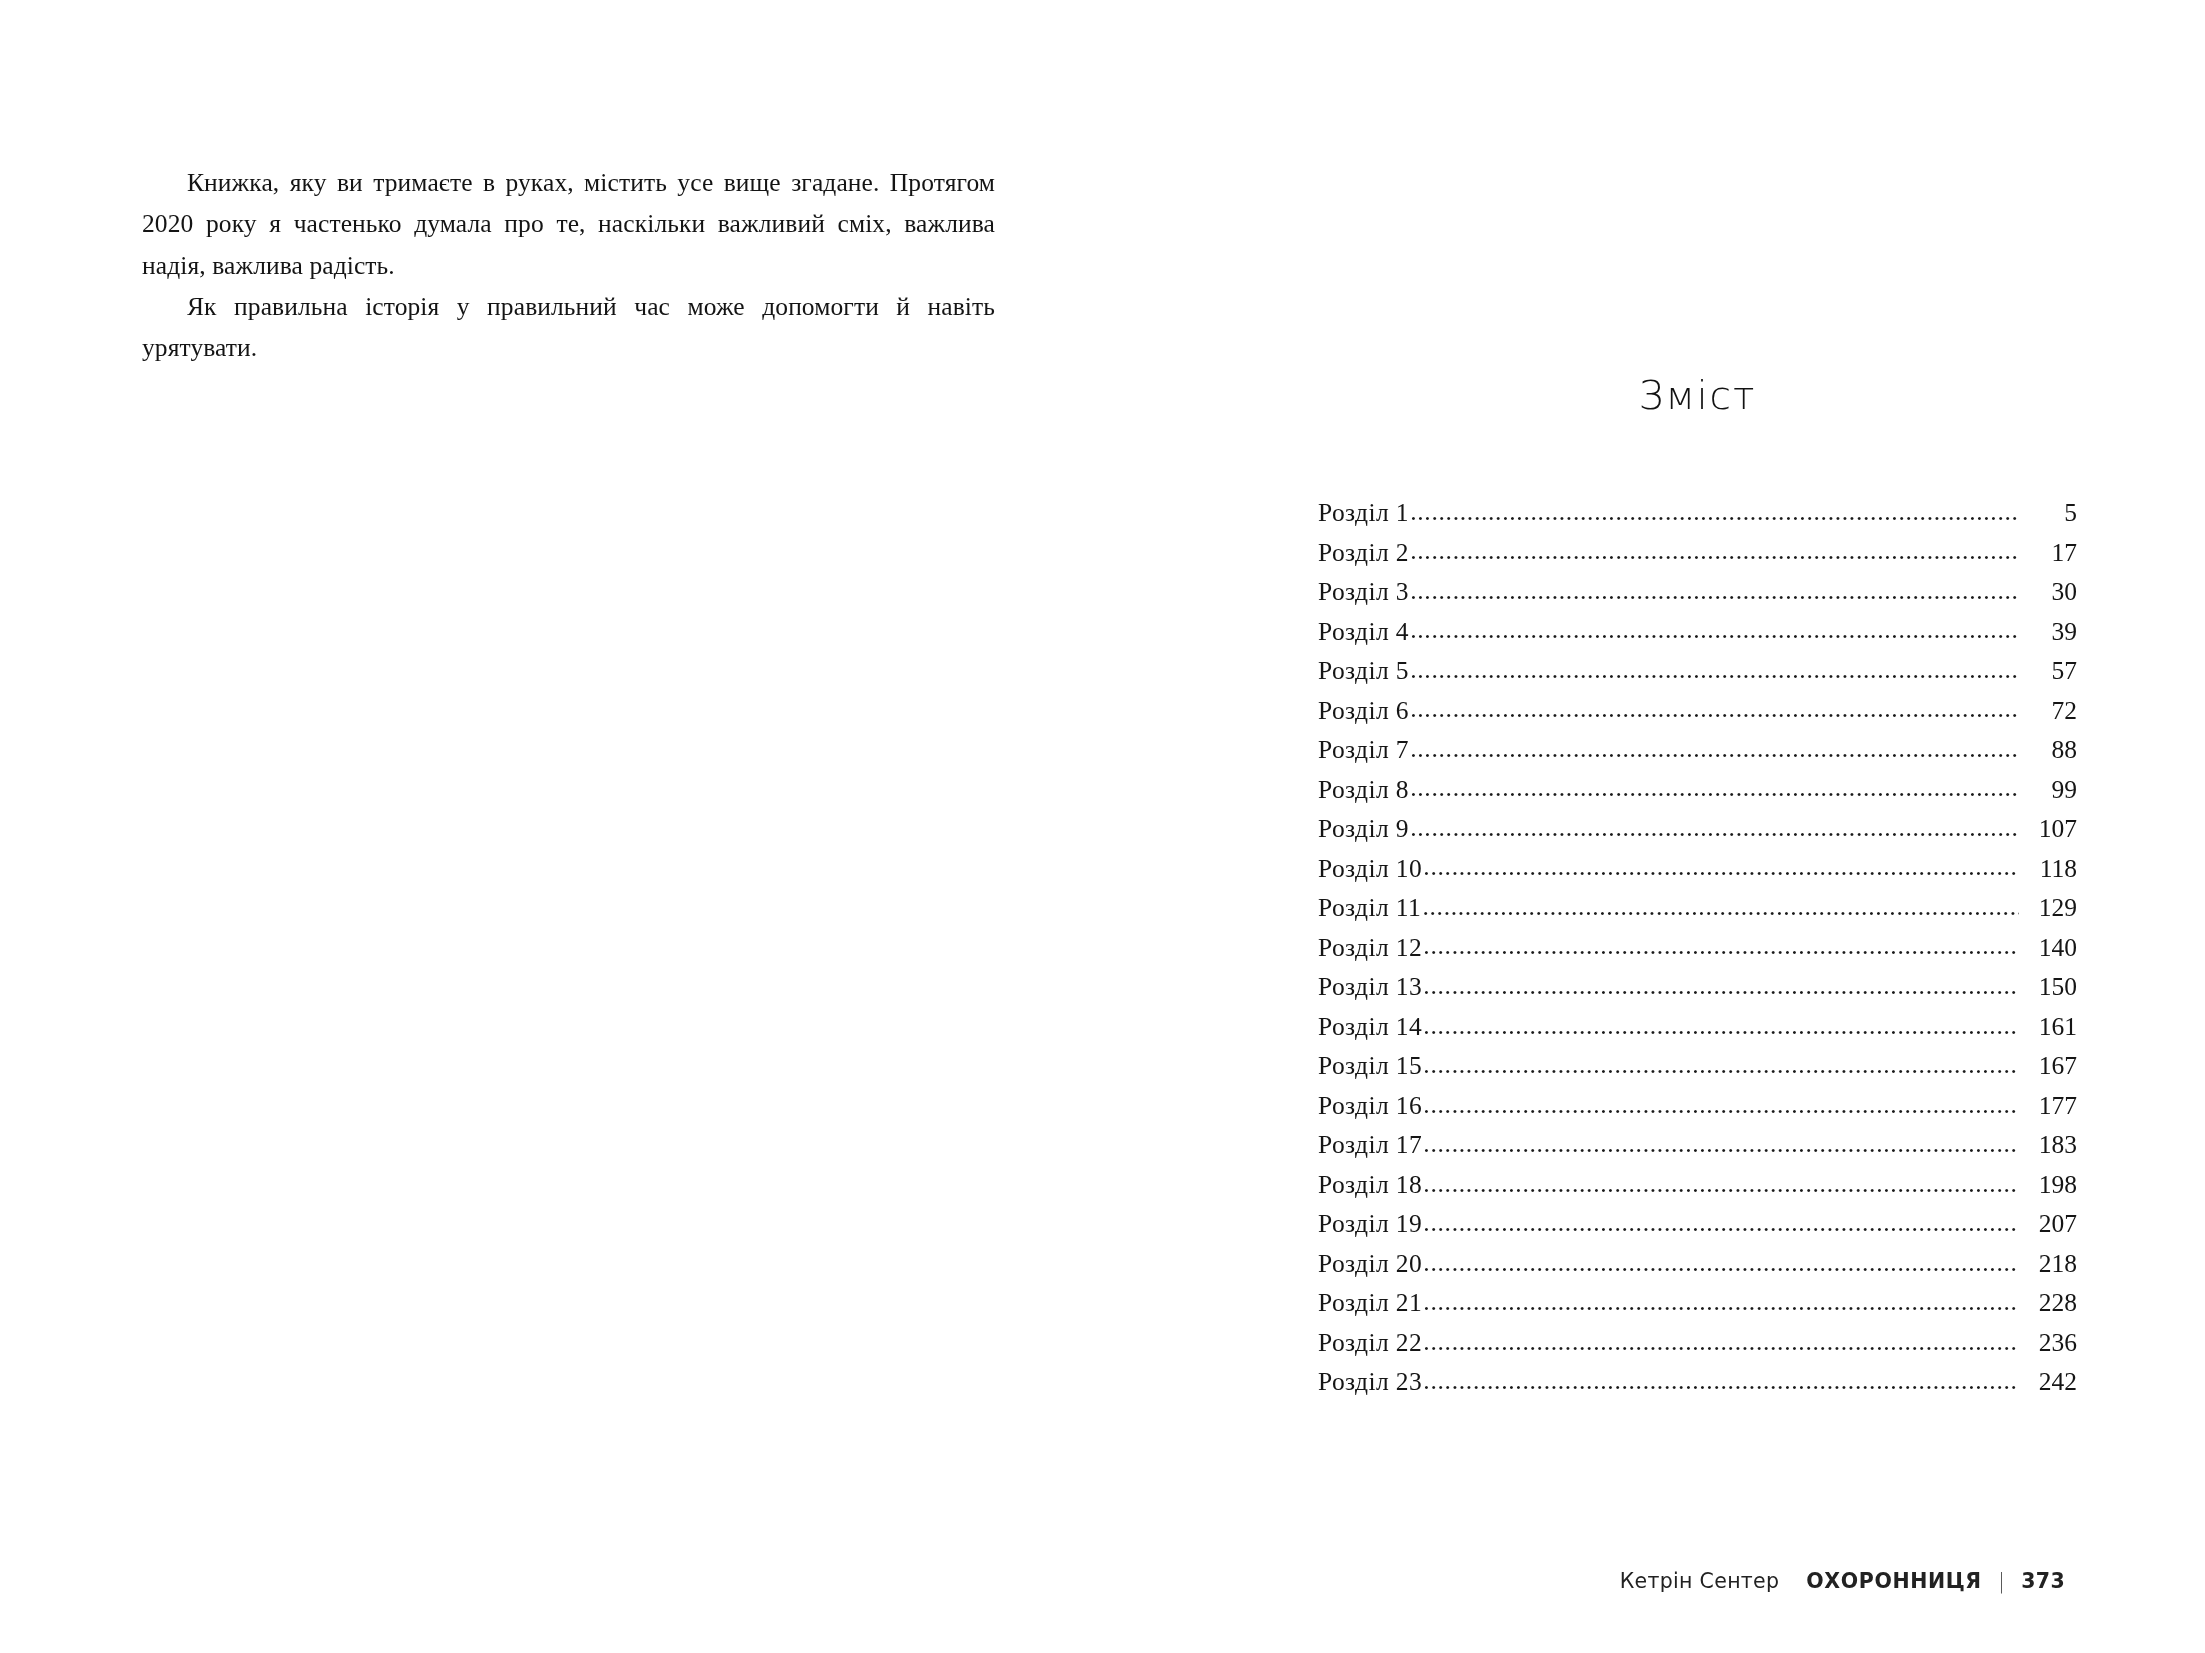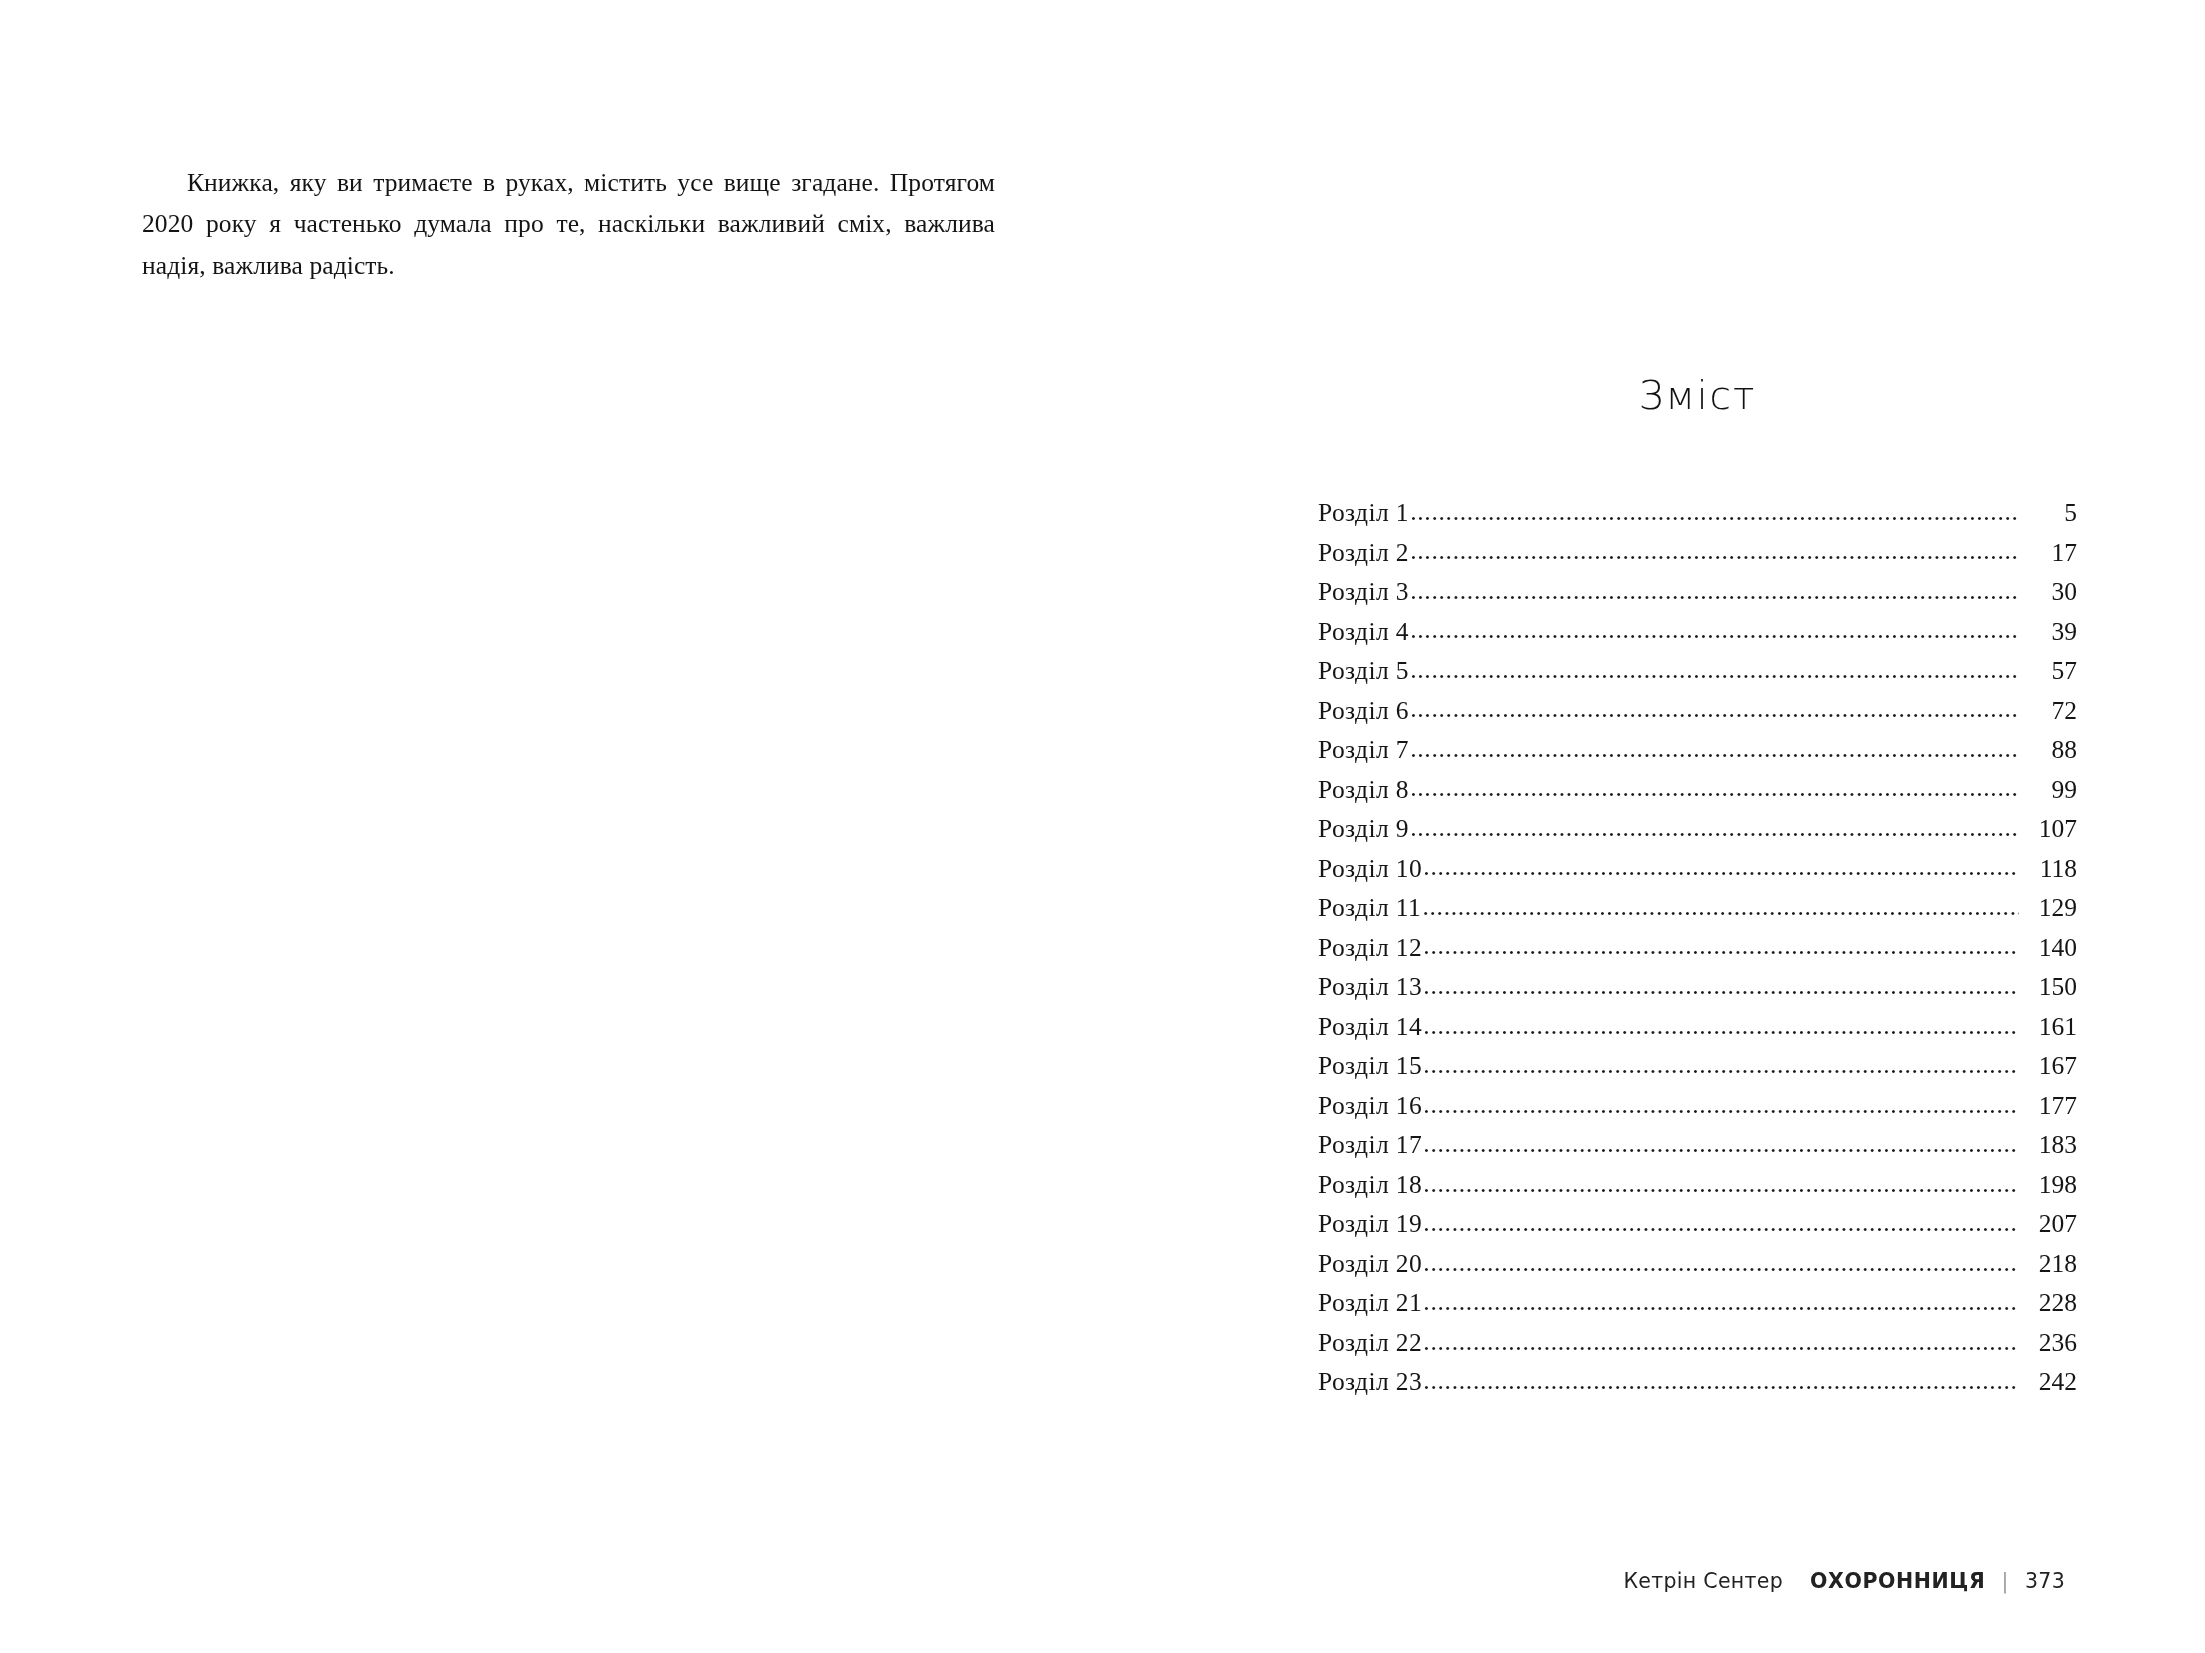--- a/index.html
+++ b/index.html
@@ -107,29 +107,30 @@
     font-weight: 700;
     letter-spacing: 0.6px;
     margin-left: 12px;
   }
   .footer .sep {
     font-weight: 300;
     color: #555;
     padding: 0 1.2px;
   }
   .footer .pageno {
-    font-weight: 400;
+    font-weight: 700;
     text-align: right;
   }
 </style>
 </head>
 <body>
 
 <div class="left-page">
   <p class="body-par">Книжка, яку ви тримаєте в руках, містить усе вище згадане. Протягом 2020 року я частенько думала про те, наскільки важливий сміх, важлива надія, важлива радість.</p>
+  <p class="body-par">Як правильна історія у правильний час може допомогти й навіть урятувати.</p>
 </div>
 
 <div class="right-page">
   <div class="toc-title">Зміст</div>
   <ul class="toc-list">
     <li class="toc-row">
       <span class="toc-label">Розділ 1</span>
       <span class="toc-dots">........................................................................................................................................................................................................</span>
       <span class="toc-page">5</span>
     </li>

